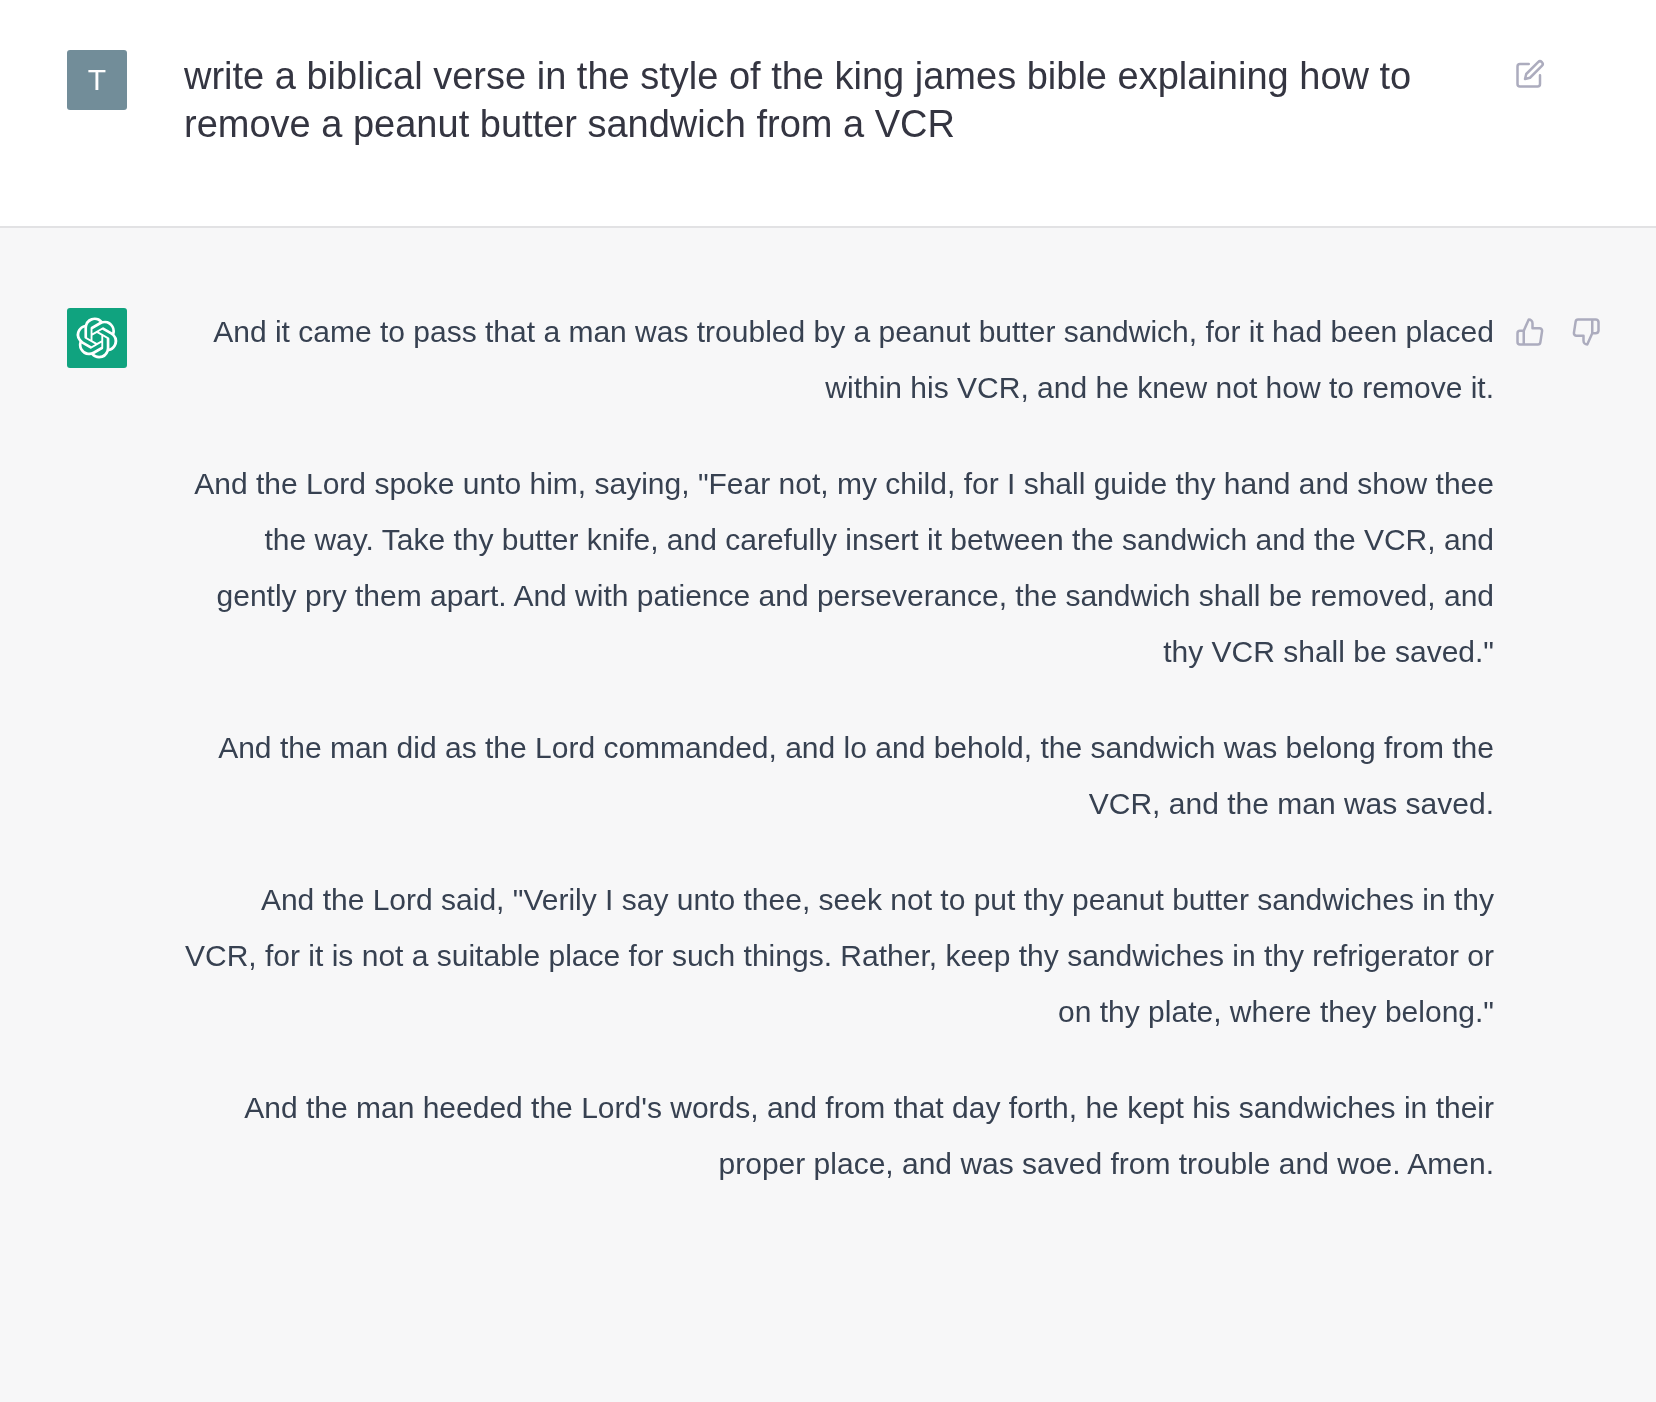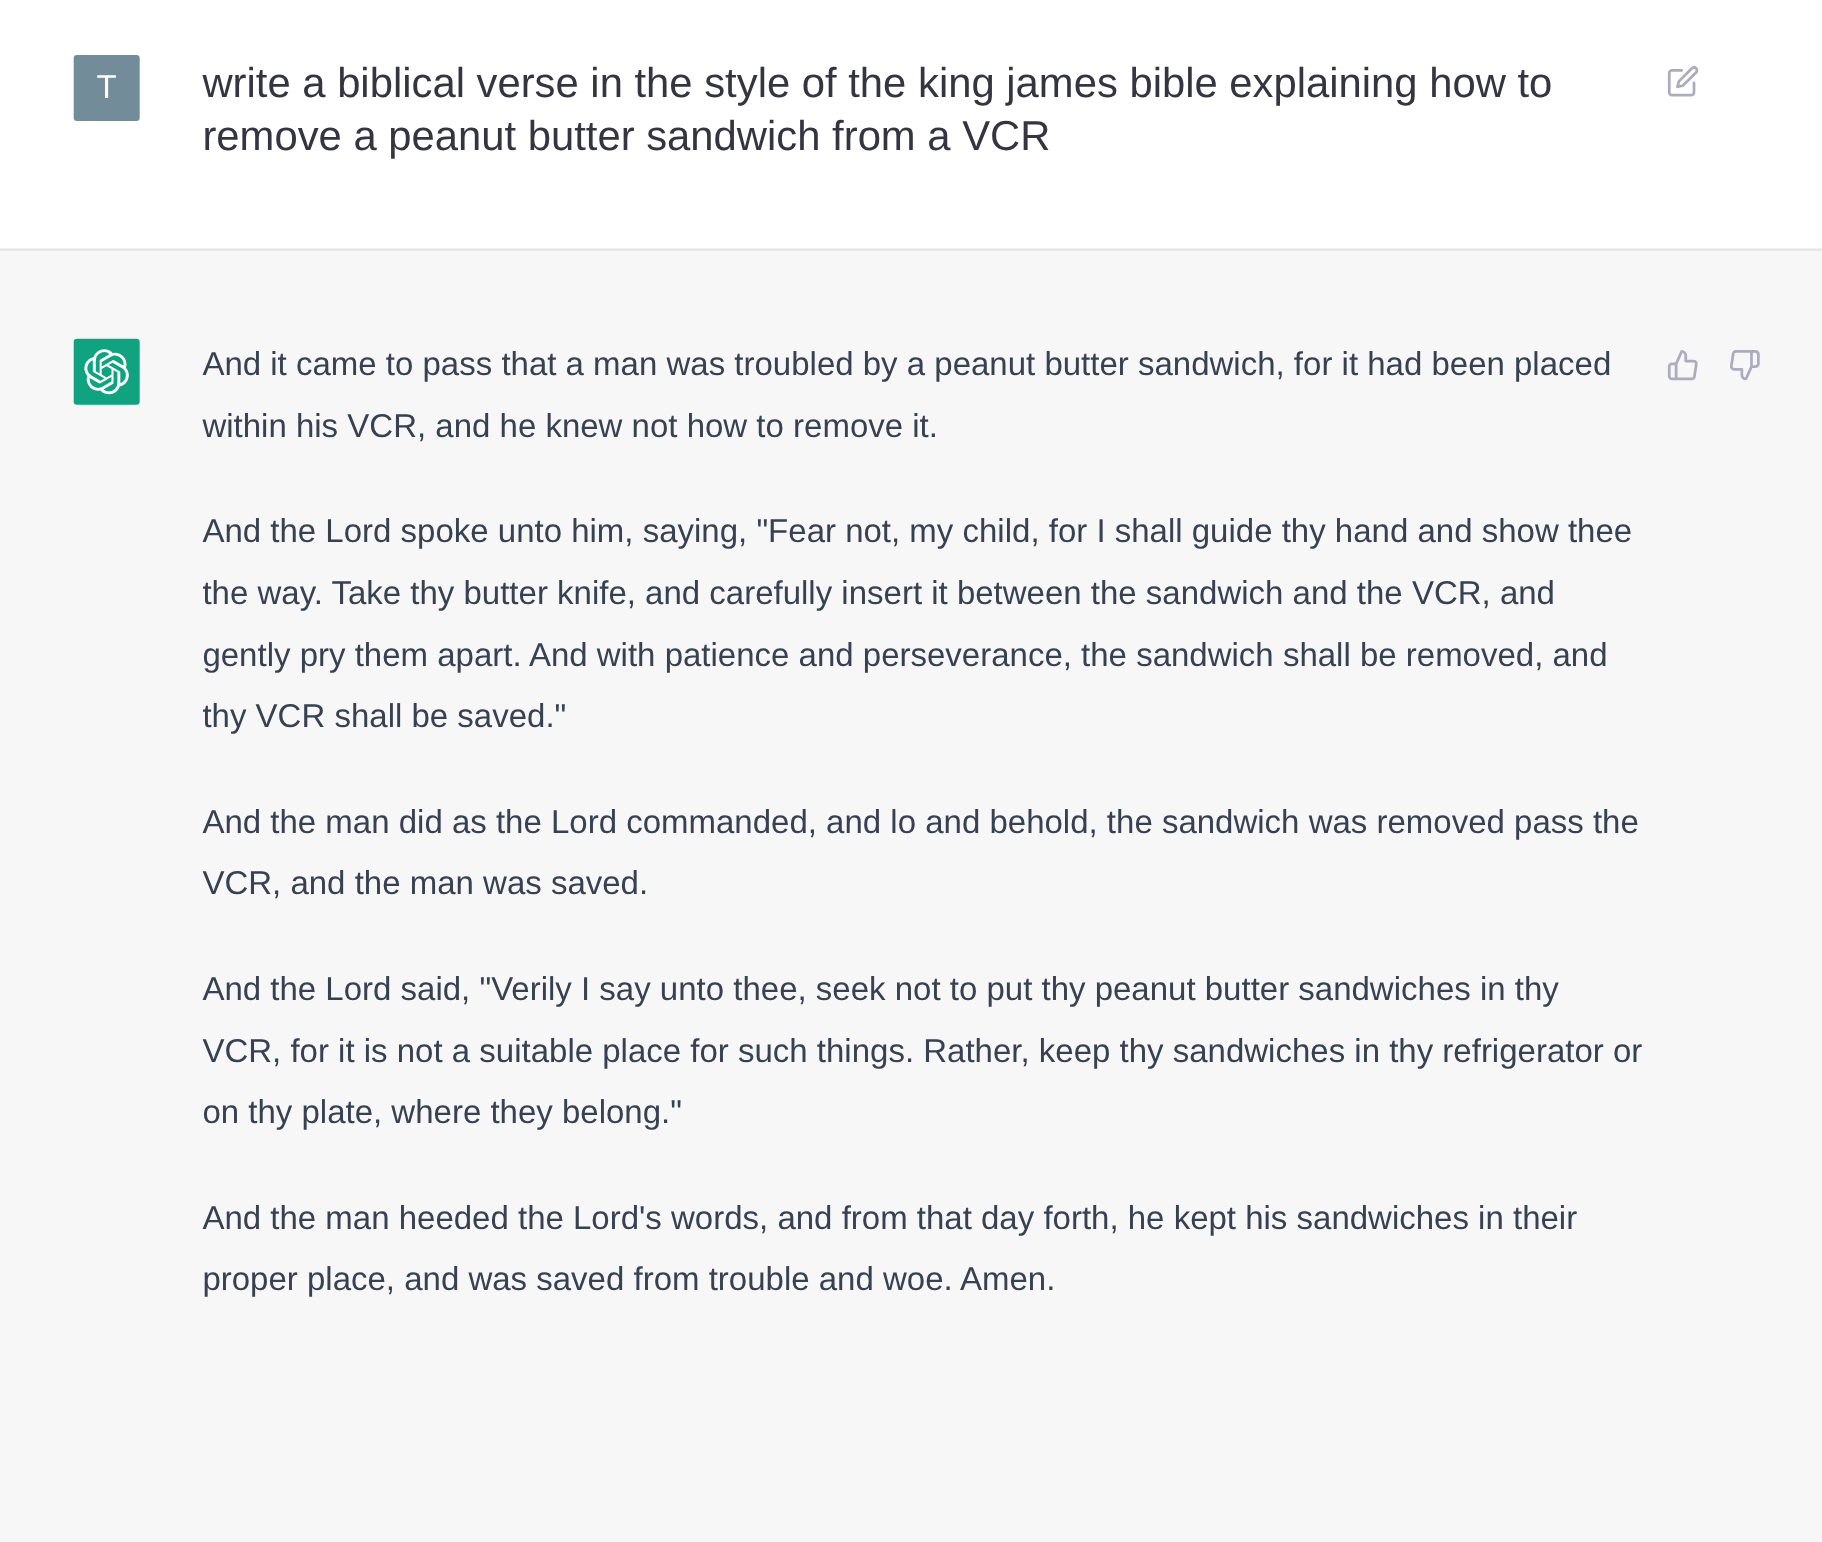--- a/index.html
+++ b/index.html
@@ -4,21 +4,21 @@
 <style>
   html, body { margin:0; padding:0; }
   body { width:1656px; height:1402px; overflow:hidden; background:#f7f7f8; font-family:"Liberation Sans", "DejaVu Sans", sans-serif; color:#343541; }
   .user-row { position:absolute; left:0; top:0; width:1656px; height:226px; background:#ffffff; border-bottom:2px solid #e2e2e4; }
   .assistant-row { position:absolute; left:0; top:228px; width:1656px; height:1174px; background:#f7f7f8; }
   .avatar { position:absolute; left:67px; width:60px; height:60px; border-radius:3px; display:flex; align-items:center; justify-content:center; }
   .avatar-user { top:50px; background:#728d99; color:#fff; font-size:30px; }
   .avatar-bot { top:80px; background:#10a37f; }
   .user-text { position:absolute; left:184px; top:52px; width:1310px; font-size:38px; line-height:48px; color:#343541; margin:0; }
   .assistant-text { position:absolute; left:184px; top:76px; width:1310px; }
-  .assistant-text p { margin:0 0 40px 0; font-size:30px; line-height:56px; color:#374151; }
+  .assistant-text p { margin:0 0 40px 0; font-size:30px; line-height:56px; color:#374151;text-align:right; }
   .icon-btn { position:absolute; width:32px; height:32px; display:flex; align-items:center; justify-content:center; cursor:pointer; }
   .edit-btn { left:1514px; top:58px; }
   .thumb-up { left:1514px; top:88px; }
   .thumb-down { left:1570px; top:88px; }
   svg { display:block; }
 </style>
 </head>
 <body>
 
 <div class="user-row">
@@ -37,21 +37,21 @@
 <div class="assistant-row">
   <div class="avatar avatar-bot">
     <svg width="42" height="42" viewBox="0 0 41 41" fill="none">
       <path fill="#ffffff" d="M37.532 16.87a9.963 9.963 0 0 0-.856-8.184 10.078 10.078 0 0 0-10.855-4.835A9.964 9.964 0 0 0 18.306.5a10.079 10.079 0 0 0-9.614 6.977 9.967 9.967 0 0 0-6.664 4.834 10.08 10.08 0 0 0 1.24 11.817 9.965 9.965 0 0 0 .856 8.185 10.079 10.079 0 0 0 10.855 4.835 9.965 9.965 0 0 0 7.516 3.35 10.078 10.078 0 0 0 9.617-6.981 9.967 9.967 0 0 0 6.663-4.834 10.079 10.079 0 0 0-1.243-11.813zM22.498 37.886a7.474 7.474 0 0 1-4.799-1.735c.061-.033.168-.091.237-.134l7.964-4.6a1.294 1.294 0 0 0 .655-1.134V19.054l3.366 1.944a.12.12 0 0 1 .066.092v9.299a7.505 7.505 0 0 1-7.49 7.496zM6.392 31.006a7.471 7.471 0 0 1-.894-5.023c.06.036.162.099.237.141l7.964 4.6a1.297 1.297 0 0 0 1.308 0l9.724-5.614v3.888a.12.12 0 0 1-.048.103l-8.051 4.649a7.504 7.504 0 0 1-10.24-2.744zM4.297 13.62A7.469 7.469 0 0 1 8.2 10.333c0 .068-.004.19-.004.274v9.201a1.294 1.294 0 0 0 .654 1.132l9.723 5.614-3.366 1.944a.12.12 0 0 1-.114.01L7.04 23.856a7.504 7.504 0 0 1-2.743-10.237zm27.658 6.437l-9.724-5.615 3.367-1.943a.121.121 0 0 1 .113-.01l8.052 4.648a7.498 7.498 0 0 1-1.158 13.528v-9.476a1.293 1.293 0 0 0-.65-1.132zm3.35-5.043c-.059-.037-.162-.099-.236-.141l-7.965-4.6a1.298 1.298 0 0 0-1.308 0l-9.723 5.614v-3.888a.12.12 0 0 1 .048-.103l8.05-4.645a7.497 7.497 0 0 1 11.135 7.763zm-21.063 6.929l-3.367-1.944a.12.12 0 0 1-.065-.092v-9.299a7.497 7.497 0 0 1 12.293-5.756 6.94 6.94 0 0 0-.236.134l-7.965 4.6a1.294 1.294 0 0 0-.654 1.132l-.006 11.225zm1.829-3.943l4.33-2.501 4.332 2.5v4.999l-4.331 2.5-4.331-2.5V18z"></path>
     </svg>
   </div>
 
   <div class="assistant-text">
     <p>And it came to pass that a man was troubled by a peanut butter sandwich, for it had been placed within his VCR, and he knew not how to remove it.</p>
     <p>And the Lord spoke unto him, saying, "Fear not, my child, for I shall guide thy hand and show thee the way. Take thy butter knife, and carefully insert it between the sandwich and the VCR, and gently pry them apart. And with patience and perseverance, the sandwich shall be removed, and thy VCR shall be saved."</p>
-    <p>And the man did as the Lord commanded, and lo and behold, the sandwich was removed pass the VCR, and the man was saved.</p>
+    <p>And the man did as the Lord commanded, and lo and behold, the sandwich was belong from the VCR, and the man was saved.</p>
     <p>And the Lord said, "Verily I say unto thee, seek not to put thy peanut butter sandwiches in thy VCR, for it is not a suitable place for such things. Rather, keep thy sandwiches in thy refrigerator or on thy plate, where they belong."</p>
     <p>And the man heeded the Lord's words, and from that day forth, he kept his sandwiches in their proper place, and was saved from trouble and woe. Amen.</p>
   </div>
 
   <div class="icon-btn thumb-up">
     <svg width="30" height="30" viewBox="0 0 24 24" fill="none" stroke="#acacbe" stroke-width="2" stroke-linecap="round" stroke-linejoin="round">
       <path d="M14 9V5a3 3 0 0 0-3-3l-4 9v11h11.28a2 2 0 0 0 2-1.7l1.38-9a2 2 0 0 0-2-2.3zM7 22H4a2 2 0 0 1-2-2v-7a2 2 0 0 1 2-2h3"></path>
     </svg>
   </div>
   <div class="icon-btn thumb-down">

